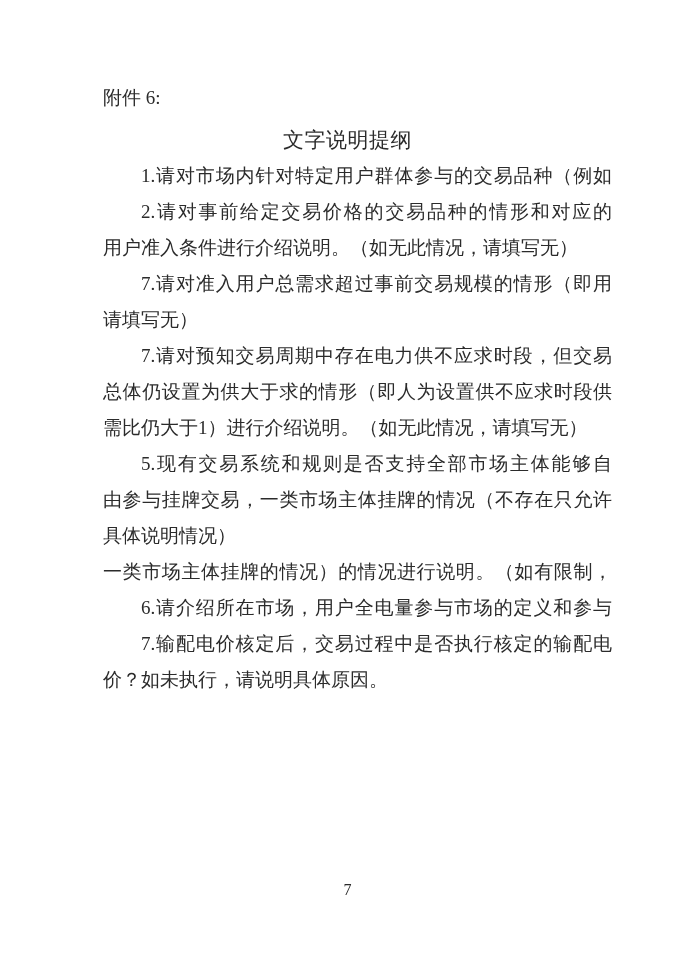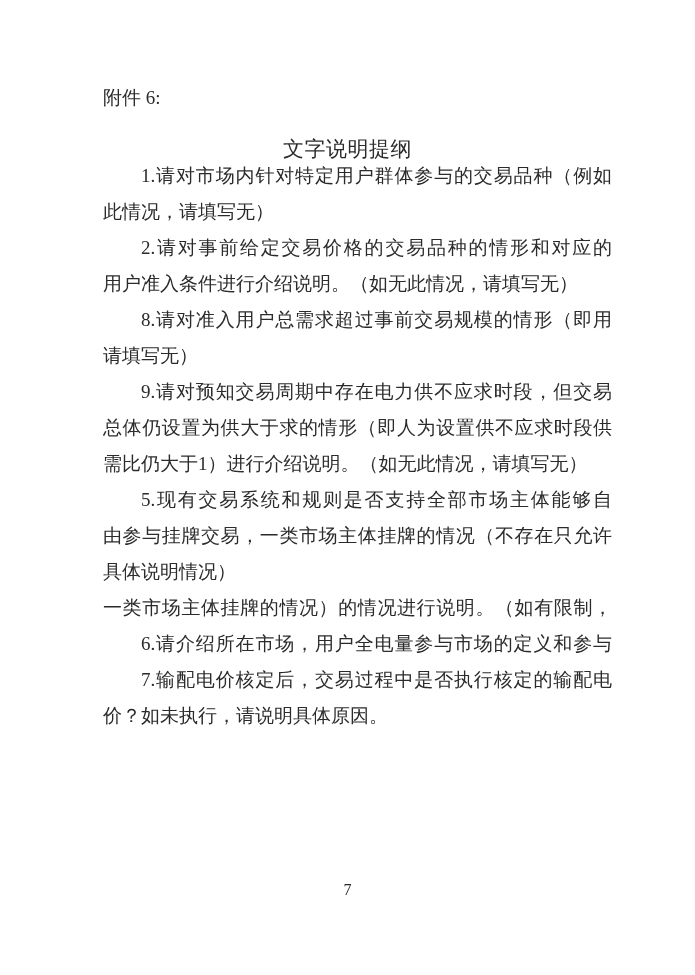--- a/index.html
+++ b/index.html
@@ -28,21 +28,21 @@
     font-size: 19px;
     line-height: 24px;
     white-space: pre;
     text-align: center;
   }
   .doc-title {
     position: absolute;
     left: 0;
     right: 0;
     top: 119px;
-    margin: 16px;
+    margin: 7px;
     text-align: center;
     font-size: 21px;
     font-weight: normal;
     line-height: 28px;
     letter-spacing: 0.5px;
   }
   .doc-body {
     position: absolute;
     left: 103px;
     top: 158px;
@@ -75,26 +75,25 @@
 </head>
 <body>
 
 <div class="page">
   <div class="attachment">附件 6:</div>
 
   <h1 class="doc-title">文字说明提纲</h1>
 
   <div class="doc-body">
       <div class="line first">1.请对市场内针对特定用户群体参与的交易品种（例如</div>
-      <div class="line last">此情况，请填写无）</div>
       <div class="line first">2.请对事前给定交易价格的交易品种的情形和对应的</div>
       <div class="line last">用户准入条件进行介绍说明。（如无此情况，请填写无）</div>
-      <div class="line first">8.请对准入用户总需求超过事前交易规模的情形（即用</div>
+      <div class="line first">7.请对准入用户总需求超过事前交易规模的情形（即用</div>
       <div class="line last">请填写无）</div>
-      <div class="line first">9.请对预知交易周期中存在电力供不应求时段，但交易</div>
+      <div class="line first">7.请对预知交易周期中存在电力供不应求时段，但交易</div>
       <div class="line">总体仍设置为供大于求的情形（即人为设置供不应求时段供</div>
       <div class="line last">需比仍大于1）进行介绍说明。（如无此情况，请填写无）</div>
       <div class="line first">5.现有交易系统和规则是否支持全部市场主体能够自</div>
       <div class="line">由参与挂牌交易，一类市场主体挂牌的情况（不存在只允许某</div>
       <div class="line last">具体说明情况）</div>
       <div class="line">一类市场主体挂牌的情况）的情况进行说明。（如有限制，</div>
       <div class="line first">6.请介绍所在市场，用户全电量参与市场的定义和参与</div>
       <div class="line first">7.输配电价核定后，交易过程中是否执行核定的输配电</div>
       <div class="line last">价？如未执行，请说明具体原因。</div>
     </div>

